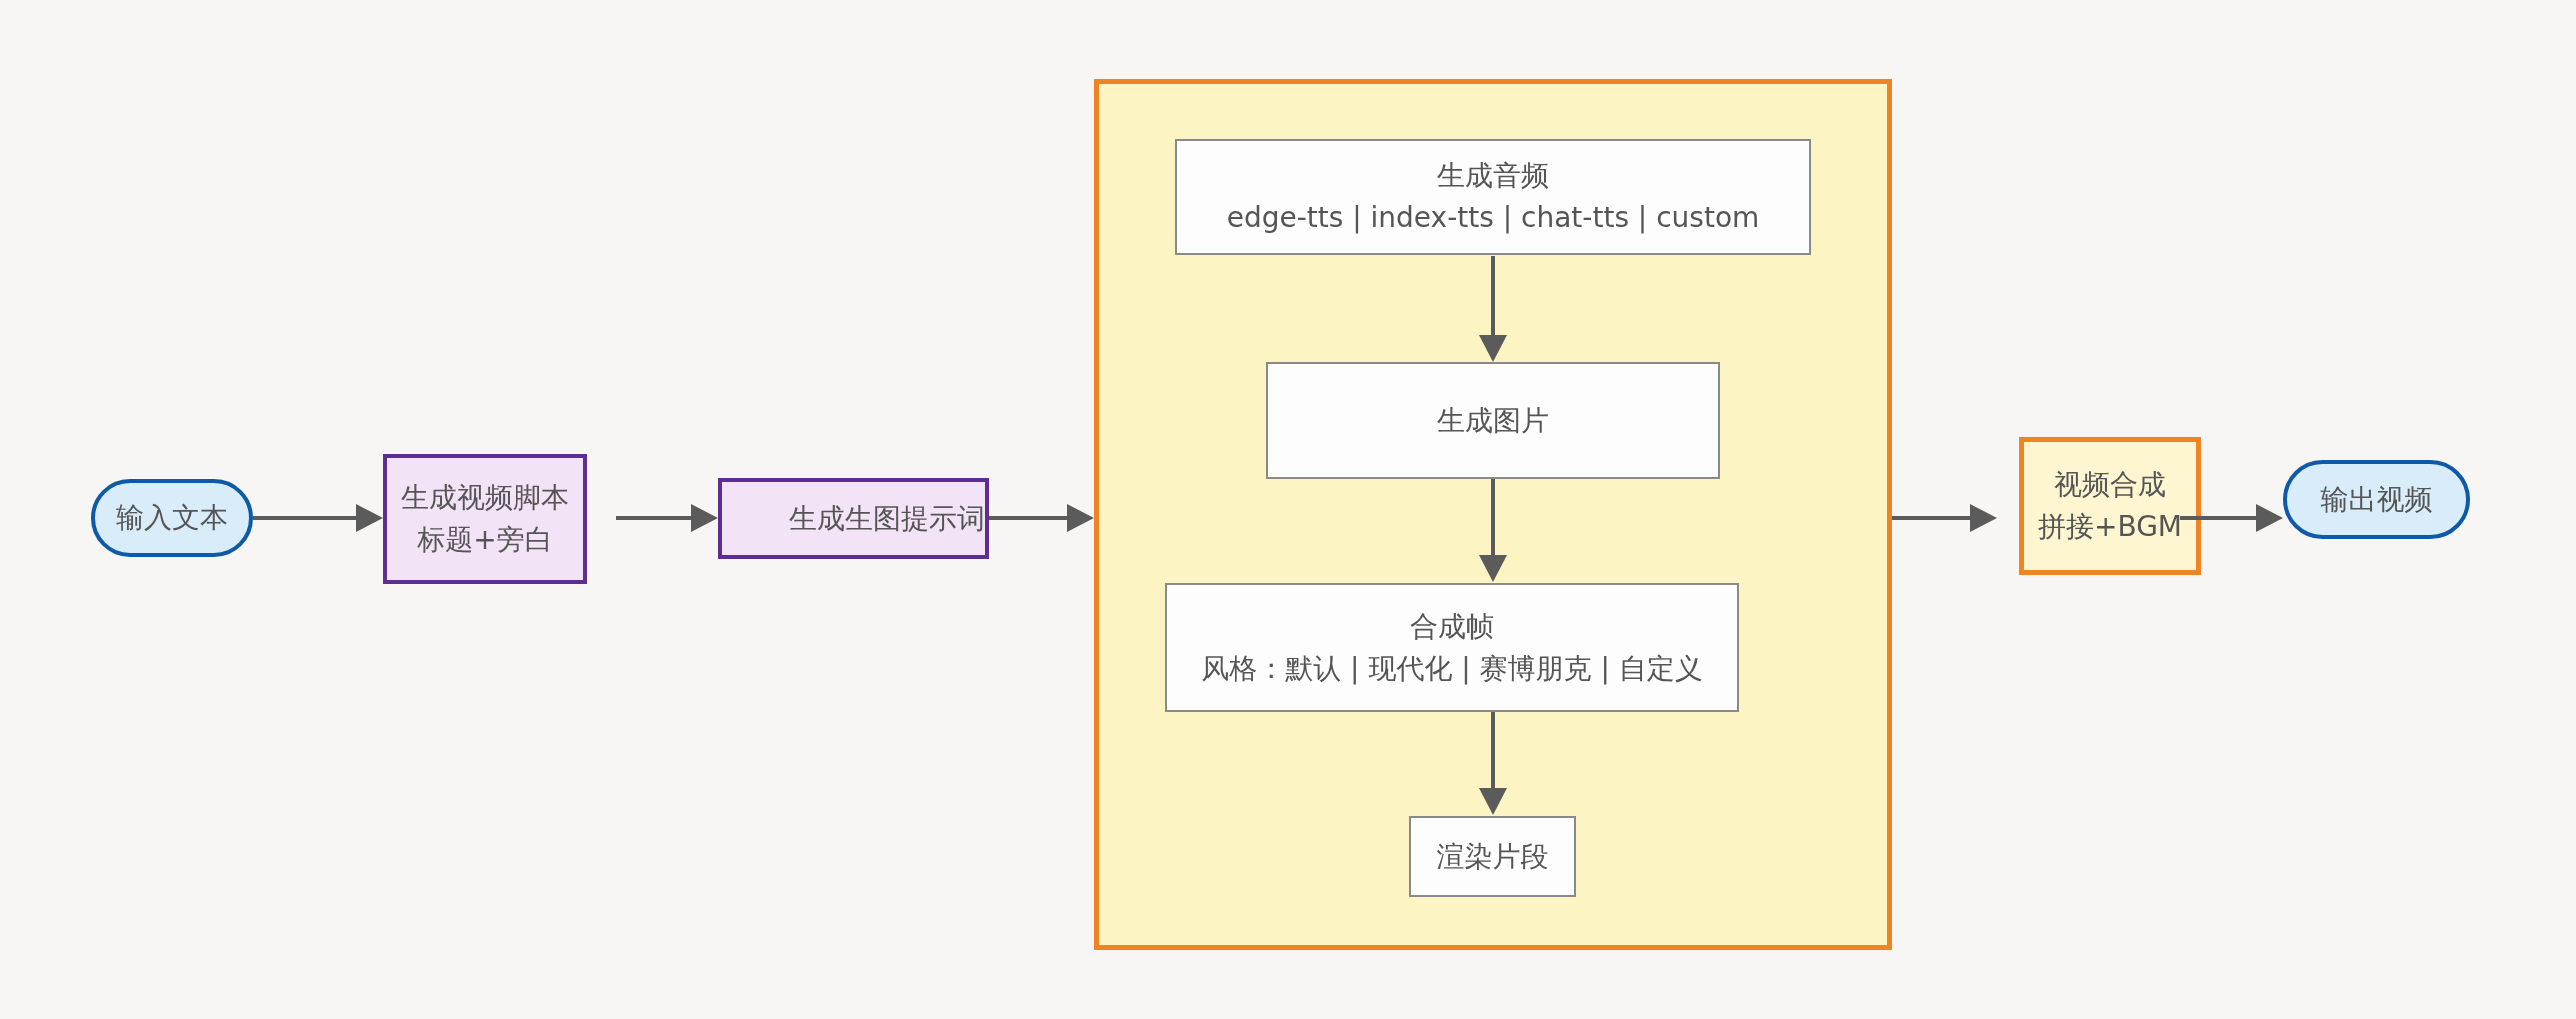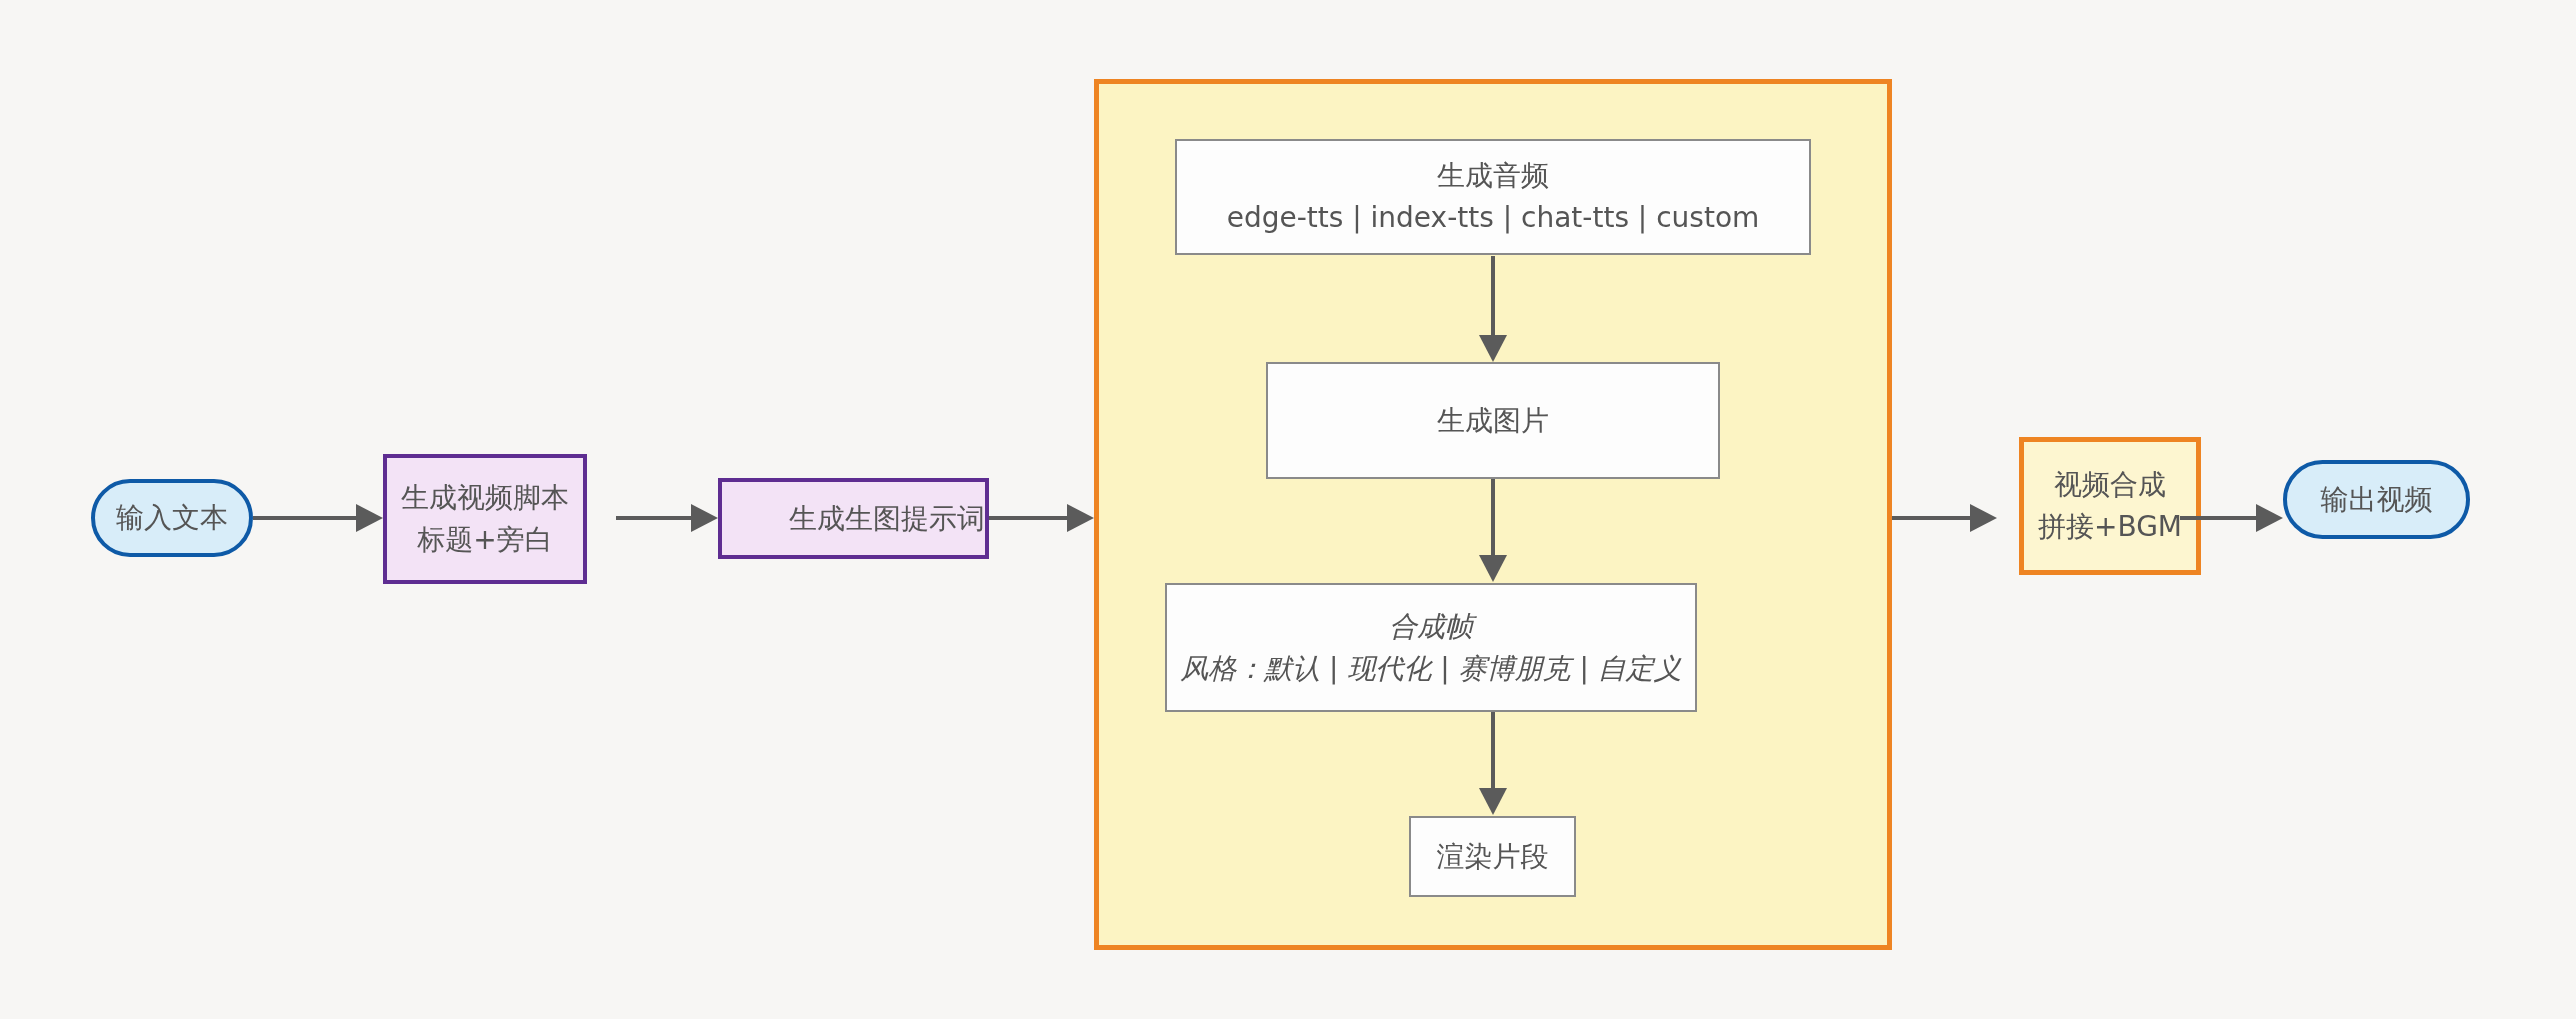--- a/index.html
+++ b/index.html
@@ -112,21 +112,21 @@
     </div>
 
     <div class="arrow-v" style="left:392px;top:172px;height:79px;"></div>
 
     <div class="node inner" style="left:167px;top:278px;width:454px;height:117px;text-align:center;">
       <span>生成图片</span>
     </div>
 
     <div class="arrow-v" style="left:392px;top:395px;height:76px;"></div>
 
-    <div class="node inner" style="left:66px;top:499px;width:532px;height:129px;font-style:italic;">
+    <div class="node inner" style="left:66px;top:499px;width:574px;height:129px;">
       <span>合成帧</span>
       <span>风格：默认 | 现代化 | 赛博朋克 | 自定义</span>
     </div>
 
     <div class="arrow-v" style="left:392px;top:628px;height:76px;"></div>
 
     <div class="node inner" style="left:310px;top:732px;width:167px;height:81px;text-align:right;">
       <span>渲染片段</span>
     </div>
 

